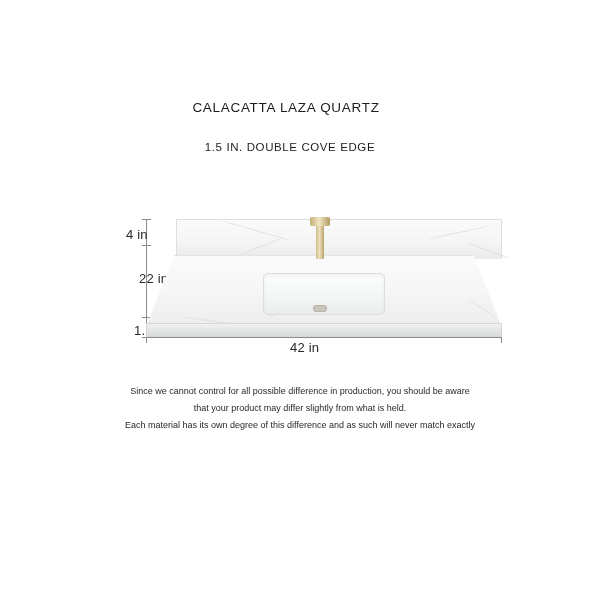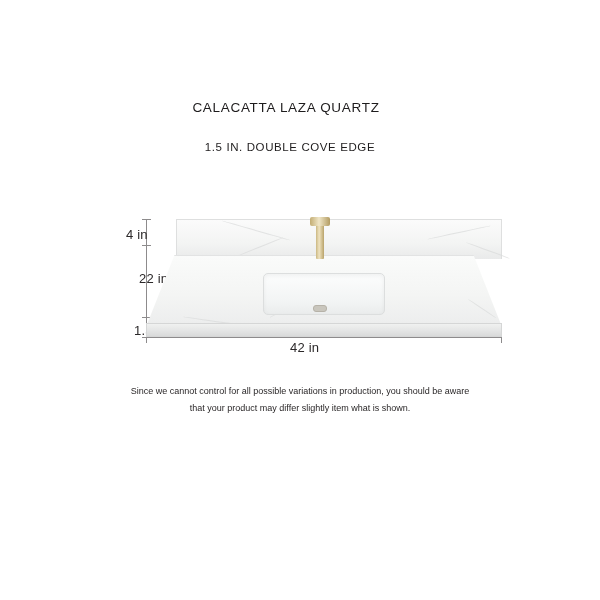--- a/index.html
+++ b/index.html
@@ -243,17 +243,18 @@
       </div>
       <div class="sink"></div>
       <div class="drain"></div>
       <div class="faucet-body"></div>
       <div class="faucet-head"></div>
       <div class="front-edge"></div>
     </div>
   </div>
 
   <div class="disclaimer">
-    <div>Since we cannot control for all possible variations in production, you should be aware</div>
-    <div>that your product may differ slightly item what is shown.</div>
+    <div>Since we cannot control for all possible difference in production, you should be aware</div>
+    <div>that your product may differ slightly from what is held.</div>
+    <div>Each material has its own degree of this difference and as such will never match exactly</div>
   </div>
 
 </div>
 
 </body></html>

